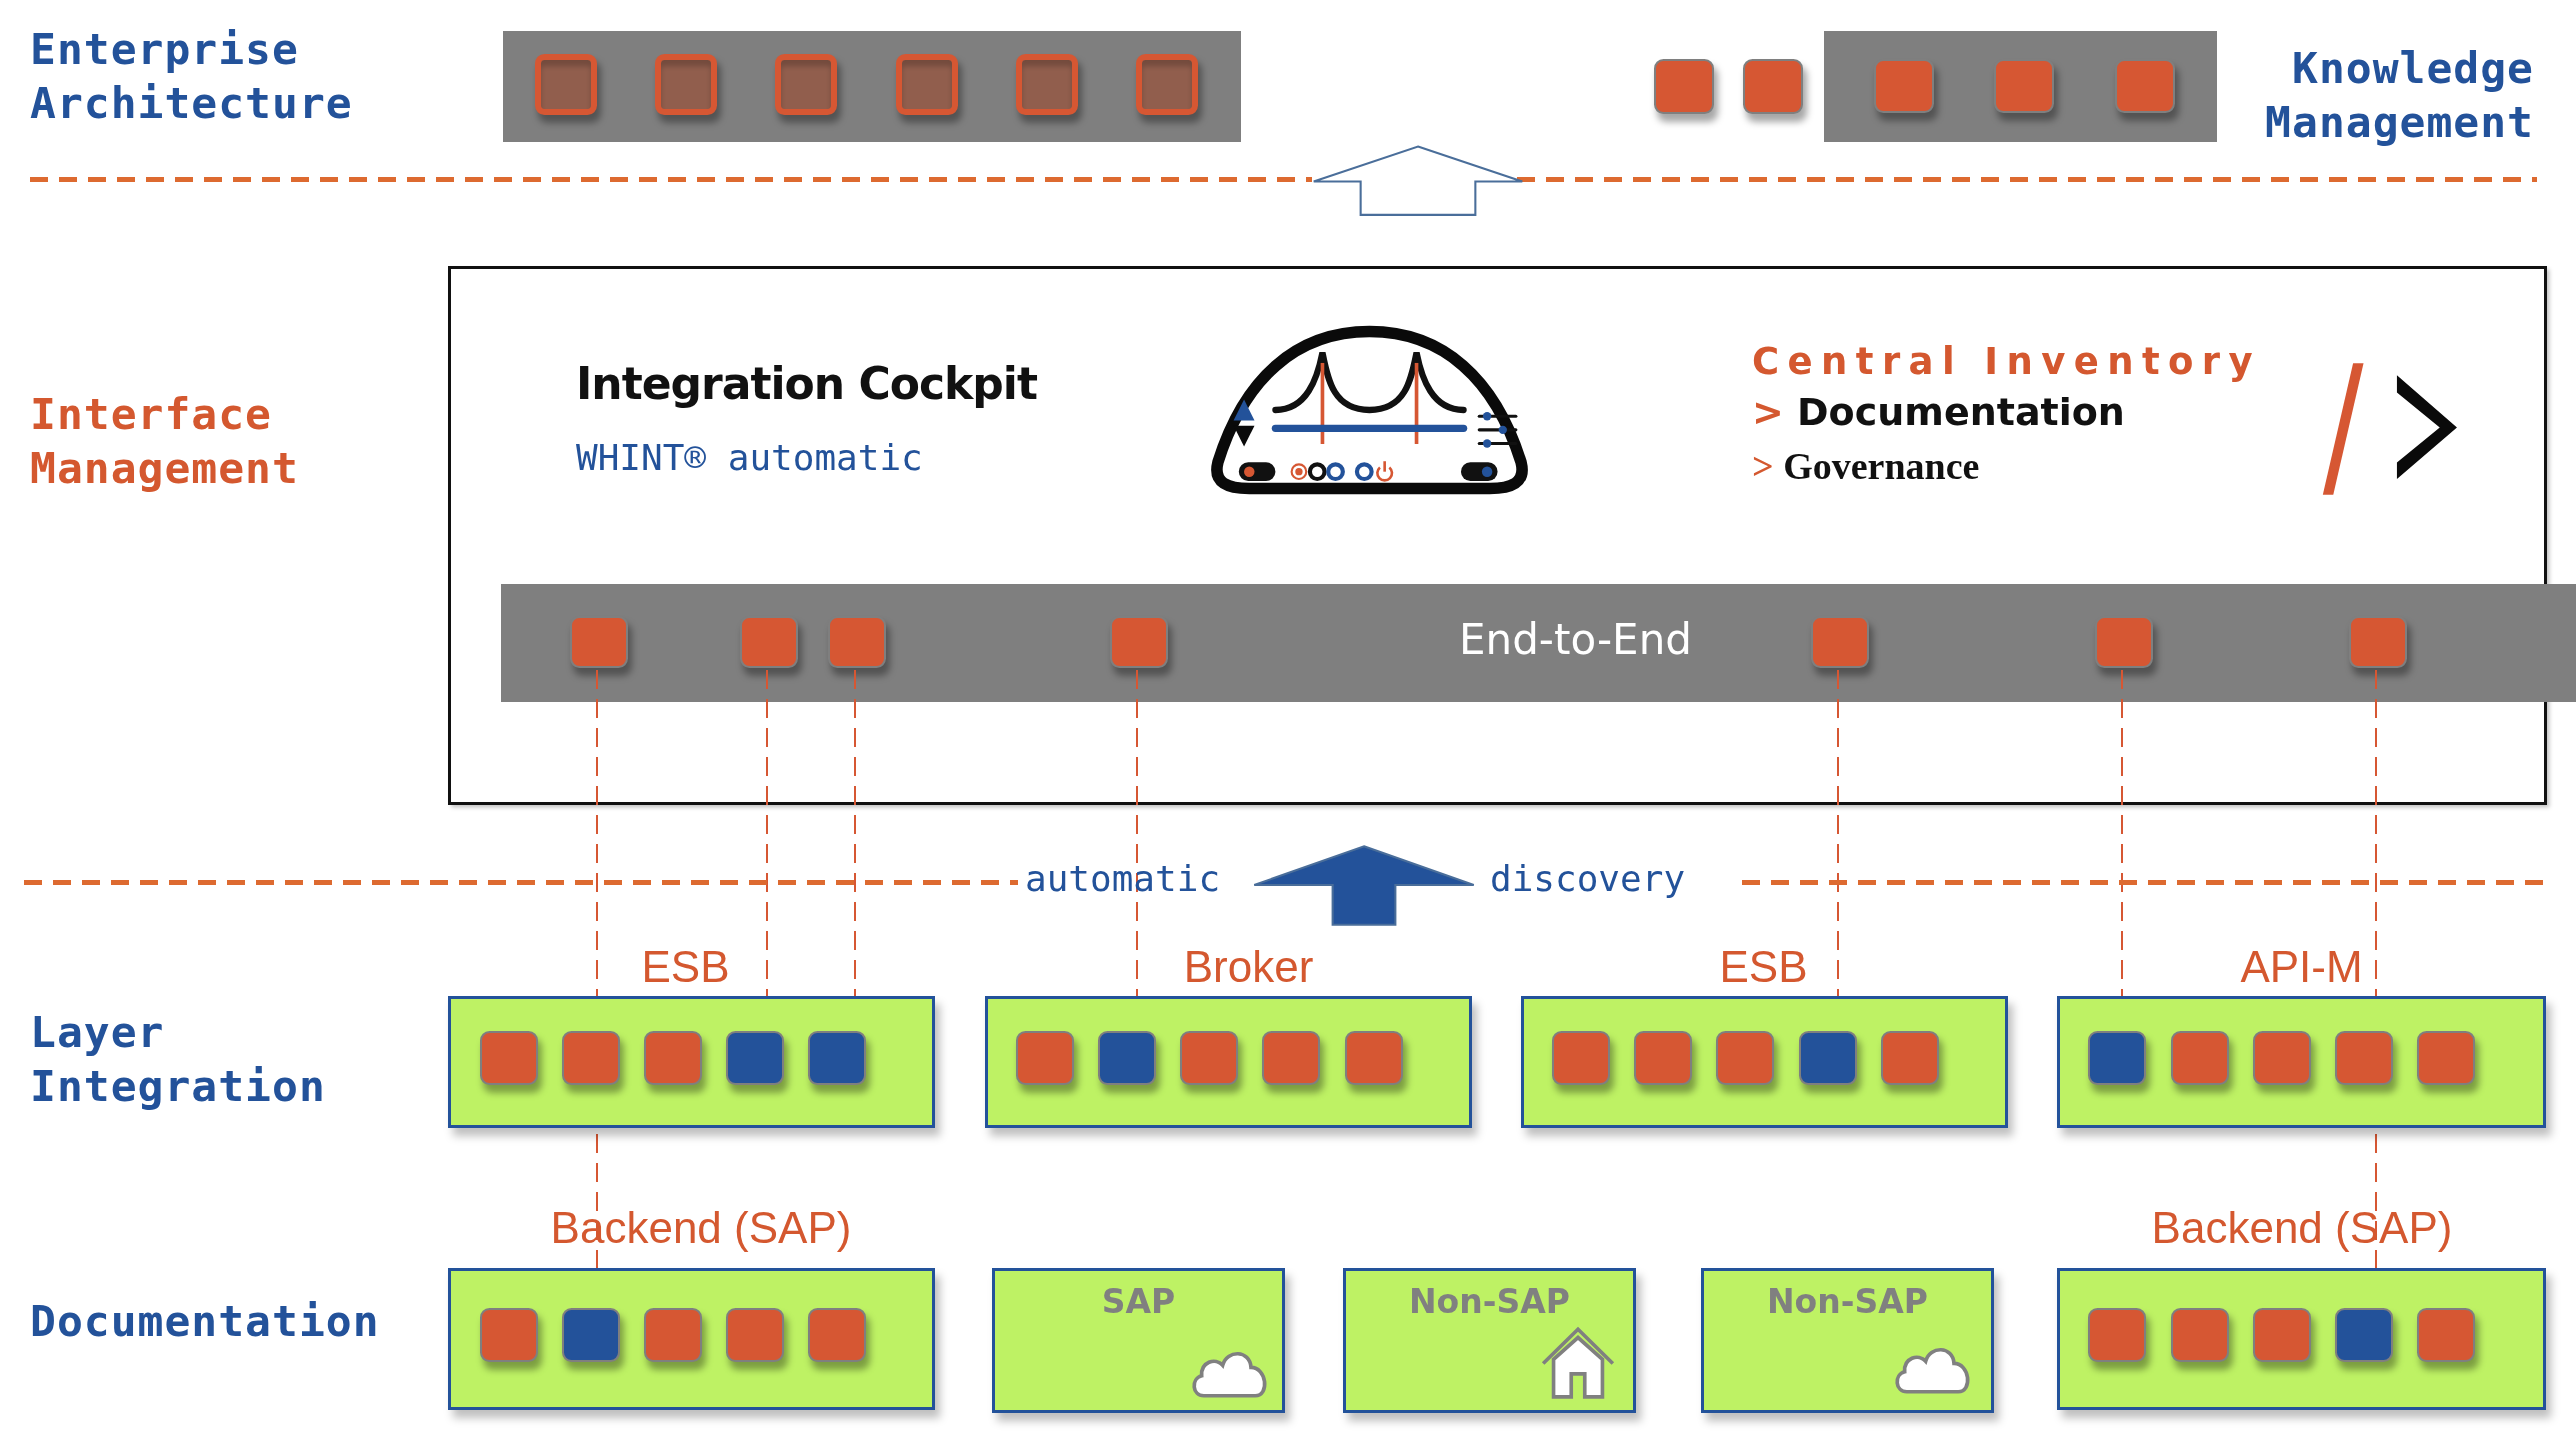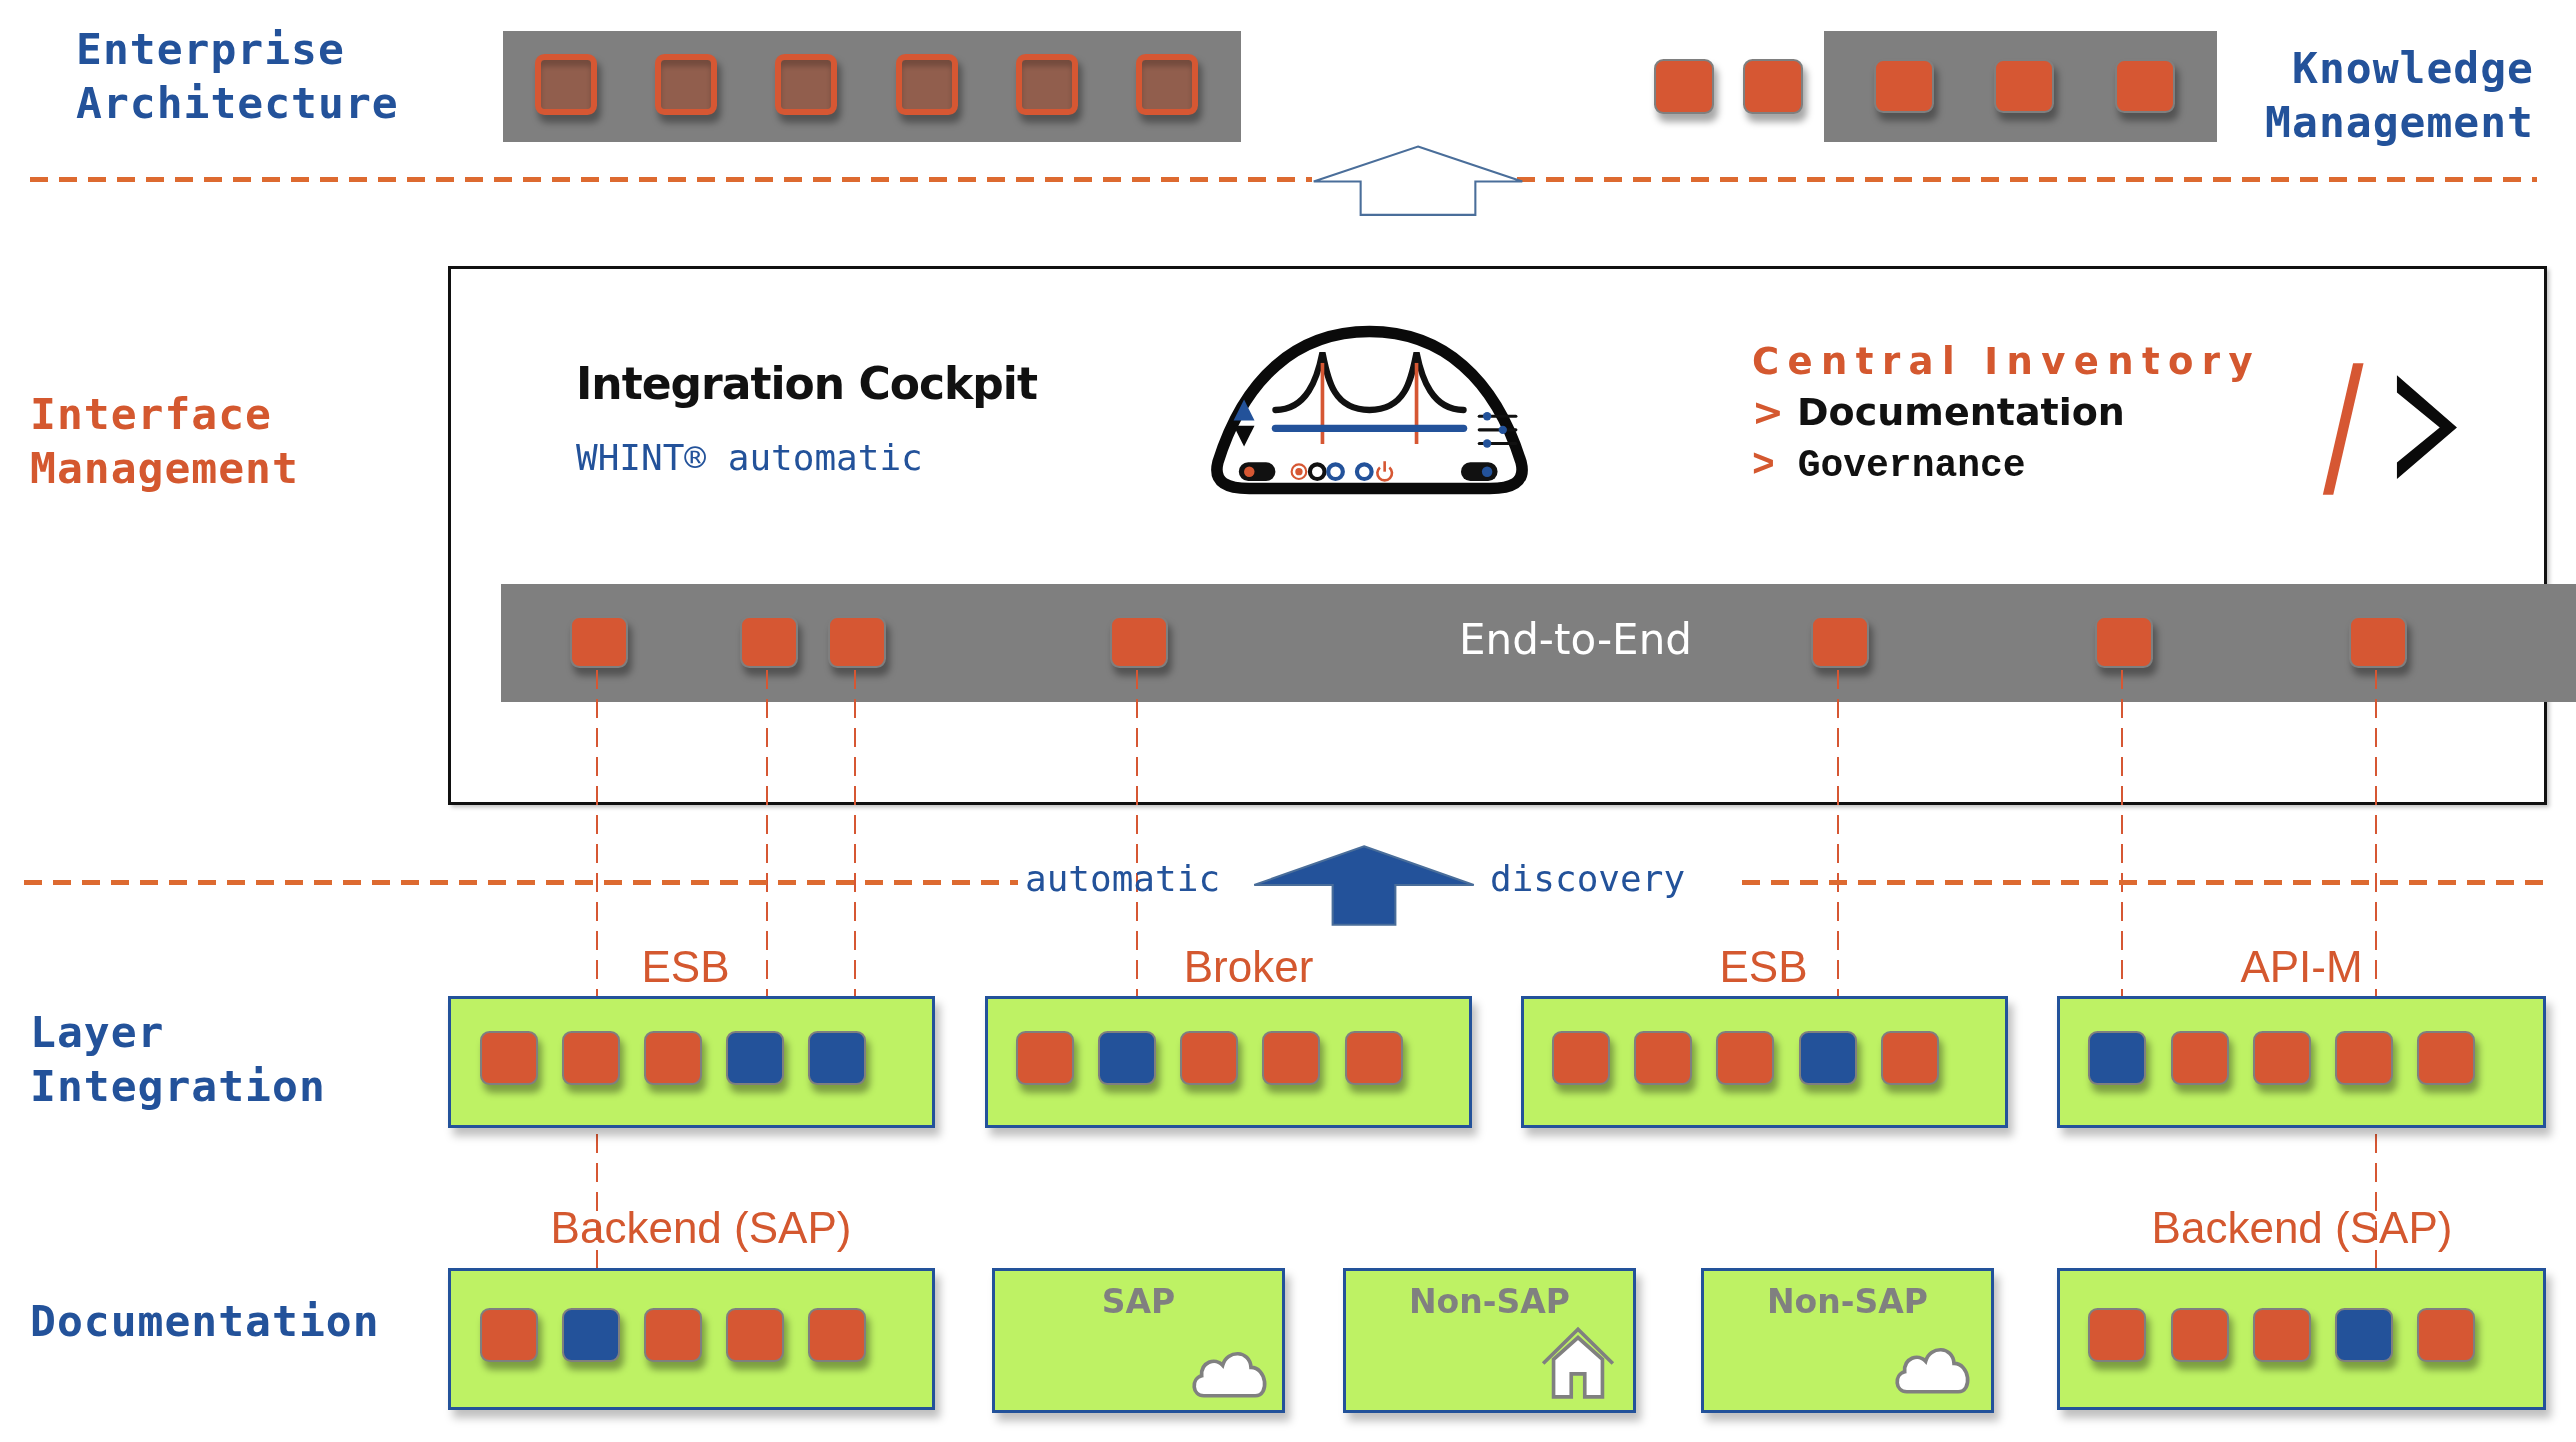--- a/index.html
+++ b/index.html
@@ -16,21 +16,21 @@
   .chip.hollow{background:#915e4d;border:6.3px solid #d65733;box-shadow:3.1px 7.3px 7.3px rgba(0,0,0,0.35), inset 0 6.3px 5.2px rgba(0,0,0,0.2);}
   .box{position:absolute;box-sizing:border-box;border:3.1px solid #23529a;background:#bef264;box-shadow:5.2px 8.4px 8.4px rgba(0,0,0,0.25);}
   .cockpit{position:absolute;box-sizing:border-box;border:3.7px solid #111;background:#fff;box-shadow:3.1px 3.1px 4.2px rgba(0,0,0,0.25);}
   .group-label{position:absolute;font-family:"Liberation Sans",sans-serif;font-size:44px;color:#d4582f;text-align:center;}
   .vdash{position:absolute;width:1.6px;background:repeating-linear-gradient(180deg,#d65733 0 19px,transparent 19px 29px);}
   .app-title{position:absolute;left:0;right:0;text-align:center;top:10.5px;font-family:"DejaVu Sans",sans-serif;font-weight:bold;font-size:33px;color:#808080;}
 </style>
 </head>
 <body>
 
-<div class="layer-label blue" style="left:30px;top:22px;margin-left:46px;">
+<div class="layer-label blue" style="left:30px;top:22px;">
   <div>Enterprise</div>
   <div>Architecture</div>
 </div>
 
 <div class="gray-band" style="left:503px;top:31px;width:738px;height:111px;"></div>
 <div>
   <div class="chip hollow" style="left:535px;top:54px;width:62px;height:61px;"></div>
   <div class="chip hollow" style="left:655px;top:54px;width:62px;height:61px;"></div>
   <div class="chip hollow" style="left:775px;top:54px;width:62px;height:61px;"></div>
   <div class="chip hollow" style="left:896px;top:54px;width:62px;height:61px;"></div>
@@ -96,21 +96,21 @@
     <line x1="359" y1="268" x2="359" y2="288" stroke="#d65733" stroke-width="5"></line>
     <rect x="505" y="270" width="70" height="36" rx="18" fill="#111"></rect>
     <circle cx="555" cy="288" r="10" fill="#23529a"></circle>
   </svg>
 
   <div class="abs" style="left:1301px;top:121px;font-family:'DejaVu Sans',sans-serif;font-weight:bold;font-size:38px;">
     <span style="color:#d4582f;">&gt;</span>
     <span style="color:#111;">Documentation</span>
   </div>
   <div class="abs" style="left:1301px;top:71px;font-family:'DejaVu Sans',sans-serif;font-weight:bold;font-size:37px;color:#d4582f;letter-spacing:8.4px;">Central Inventory</div>
-  <div class="abs" style="left:1301px;top:175px;font-family:Liberation Mono, monospace;font-weight:bold;font-size:38px;">
+  <div class="abs" style="left:1301px;top:175px;font-family:Liberation Serif, serif;font-weight:bold;font-size:38px;">
     <span style="color:#d4582f;">&gt;</span>
     <span style="color:#111;">Governance</span>
   </div>
 
   <svg class="abs" style="left:1852px;top:89px;" width="167" height="141" viewBox="0 0 320 270">
     <polygon points="96,10 116,10 58,262 38,262" fill="#d65733"></polygon>
     <polygon points="180,33 295,133 180,232 180,200 262,133 180,66" fill="#0a0a0a"></polygon>
   </svg>
 
   <div class="gray-band" style="left:50px;top:315px;width:2149px;height:118px;">

